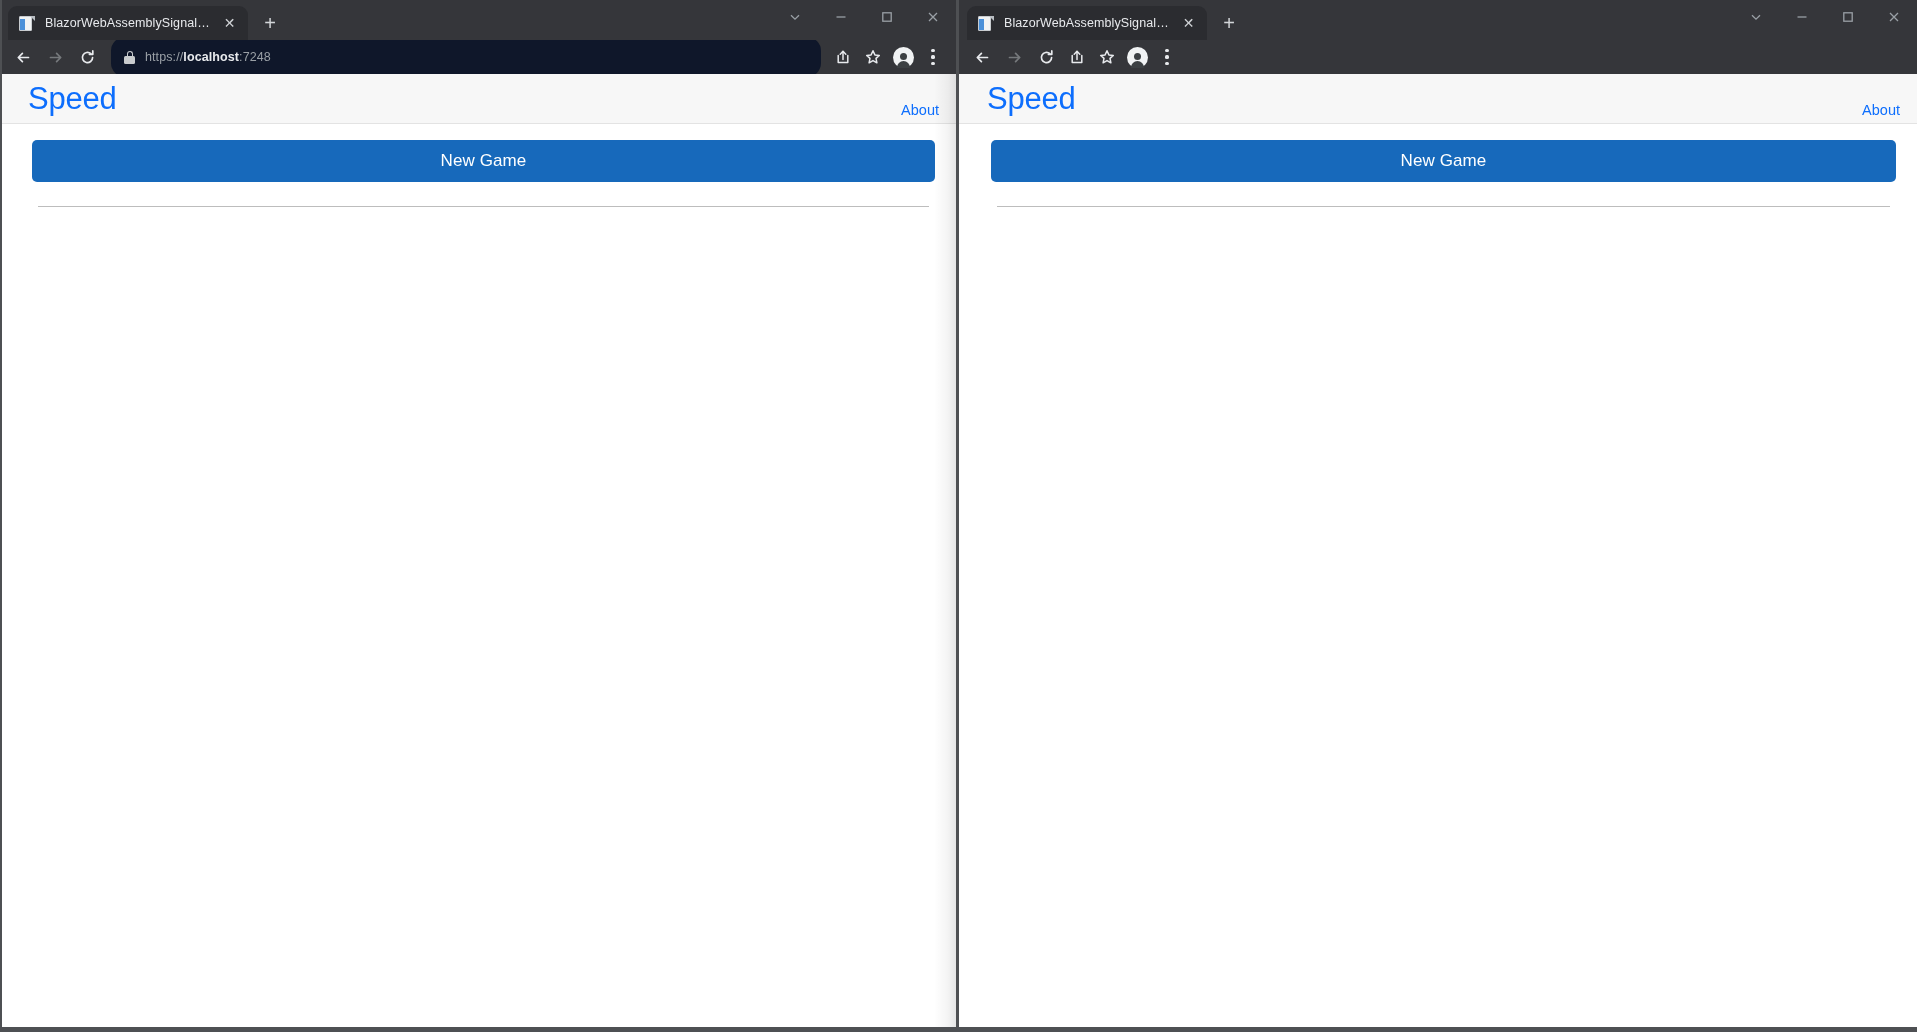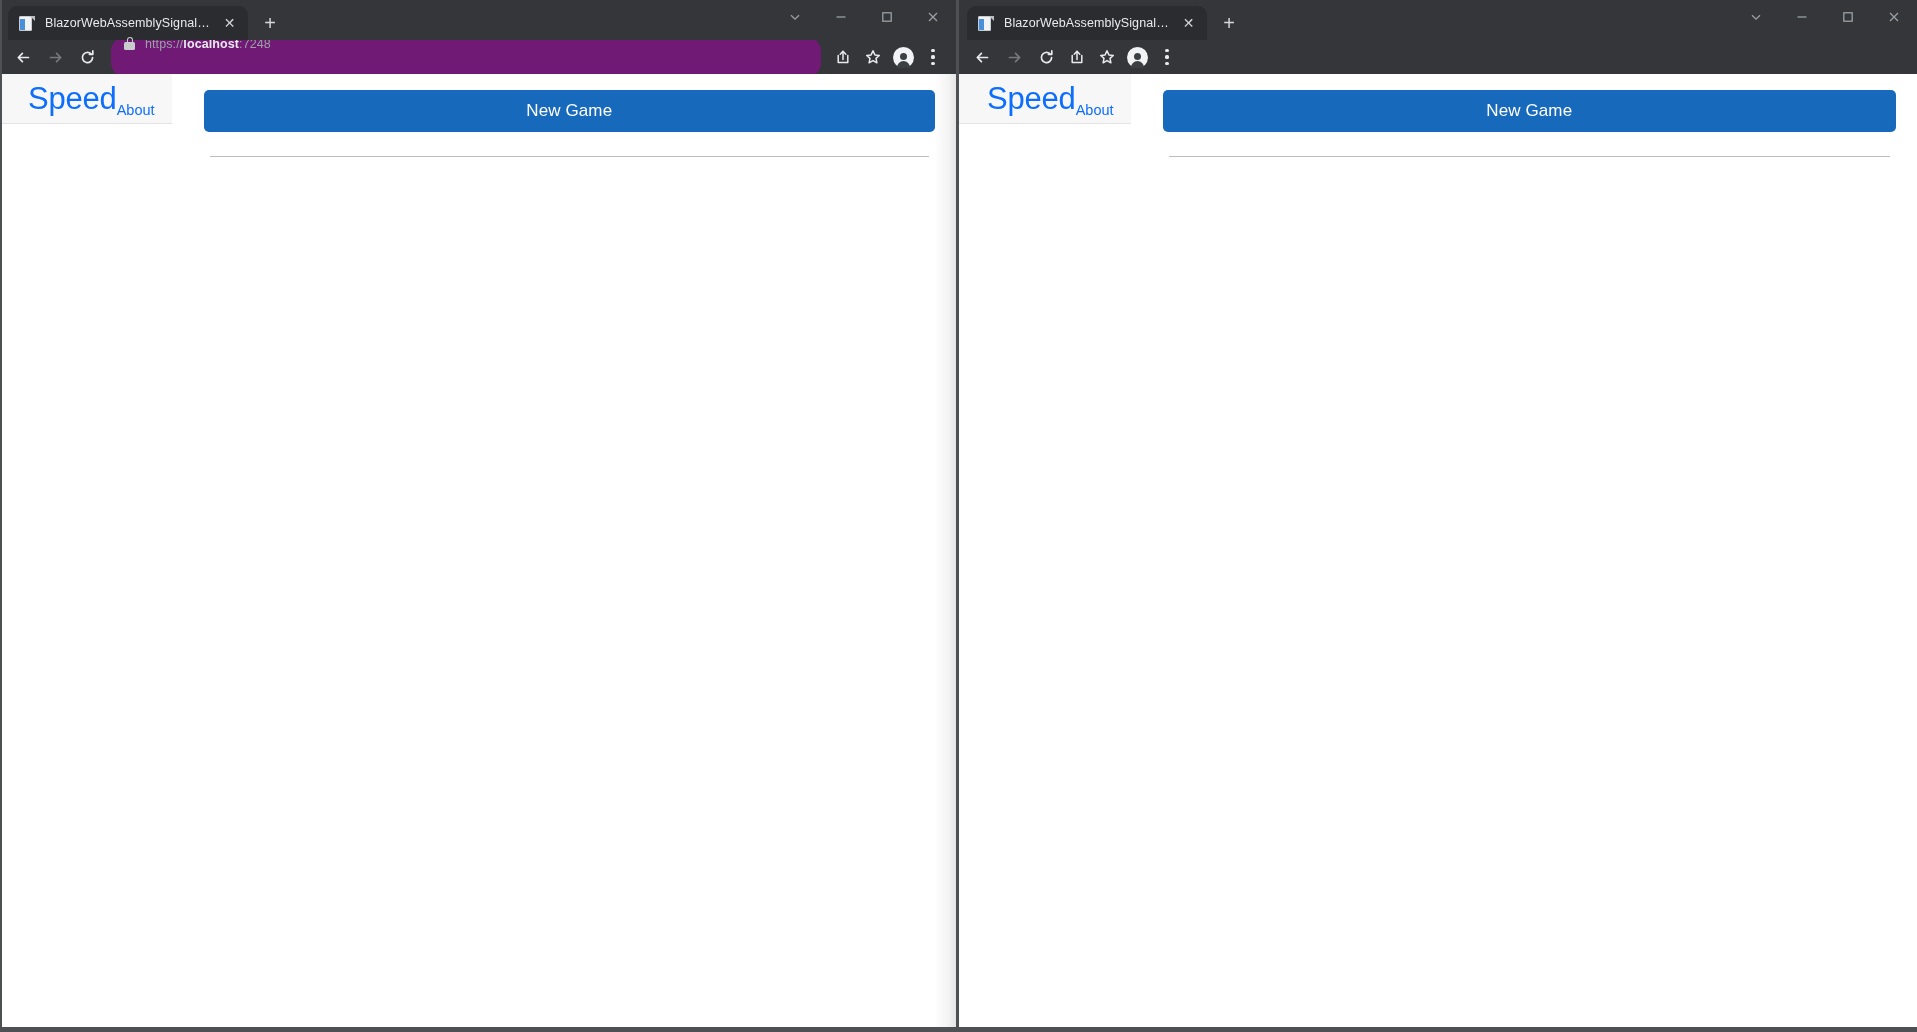--- a/index.html
+++ b/index.html
@@ -145,23 +145,24 @@
     cursor: default;
     flex: none;
   }
   .navbtn svg { display: block; }
   .ico-on  { stroke: #e8eaed; stroke-width: 1.7; fill: none; stroke-linecap: round; stroke-linejoin: round; }
   .ico-off { stroke: #76797c; stroke-width: 1.7; fill: none; stroke-linecap: round; stroke-linejoin: round; }
 
   .omnibox {
     flex: 1;
     height: 40px;
-    background: #701a75;
+    background: #0f172a;
     border-radius: 14px;
     display: flex;
+    align-items: center;
     padding: 0 12px 0 13px;
     margin: 0 6px 0 7px;
     gap: 10px;
     min-width: 0;
     cursor: text;
   }
   .lock { width: 11px; height: 13px; flex: none; position: relative; }
   .lock .body {
     position: absolute; bottom: 0; left: 0;
     width: 11px; height: 8px;
@@ -217,21 +218,21 @@
   .kebab { display: flex; flex-direction: column; gap: 3px; align-items: center; }
   .kebab i { width: 3.2px; height: 3.2px; border-radius: 50%; background: #e8eaed; display: block; }
 
   
   .viewport {
     flex: 1;
     background: #ffffff;
     overflow: hidden;
     position: relative;
     display: flex;
-    flex-direction: row;
+    flex-direction: column;
   }
 
   .page-header {
     height: 50px;
     background: #f7f7f7;
     border-bottom: 1px solid #e3e3e3;
     display: flex;
     align-items: center;
     justify-content: space-between;
     padding: 0 17px 0 28px;

